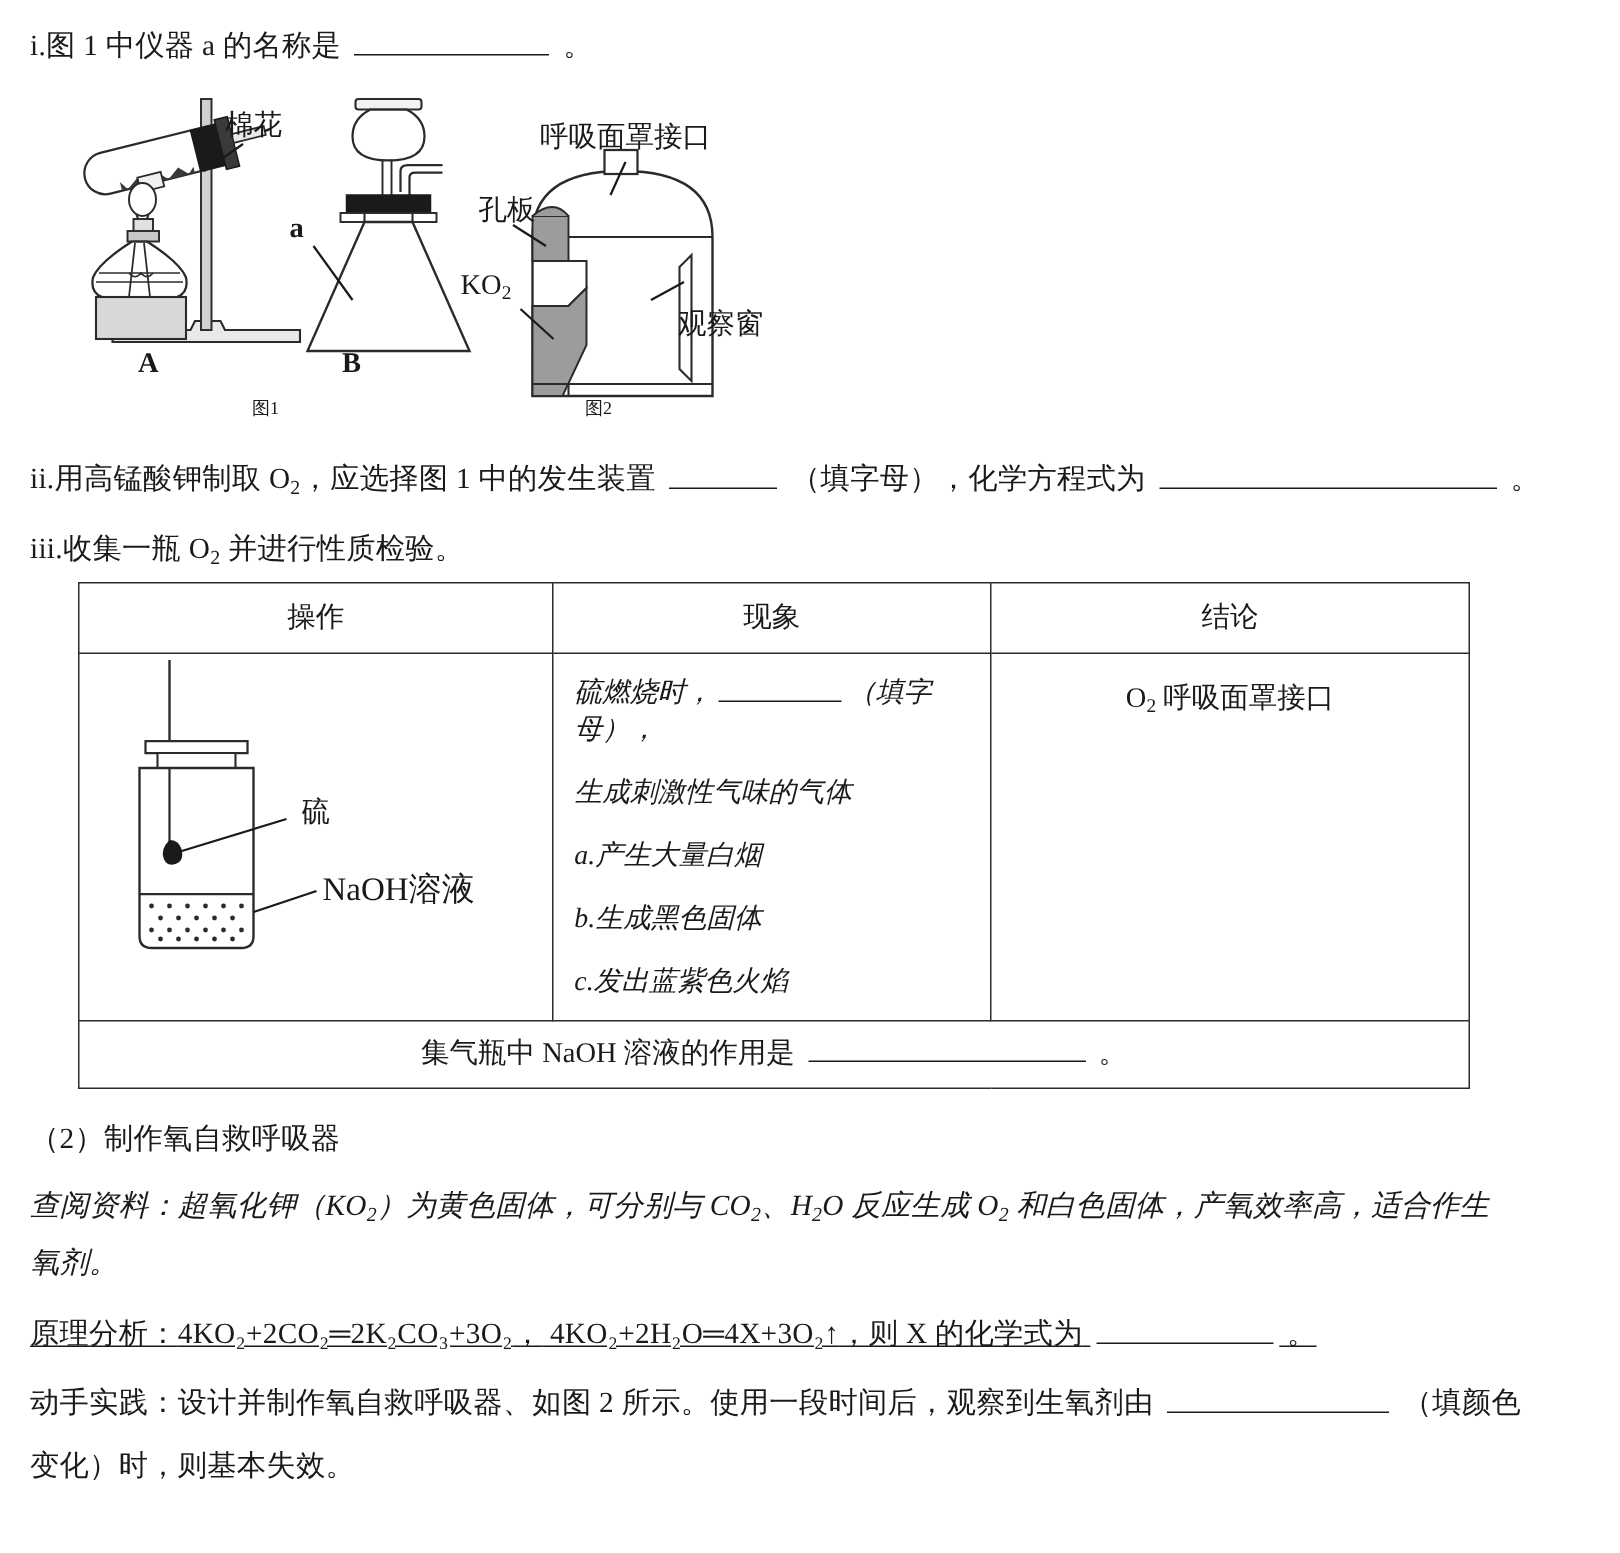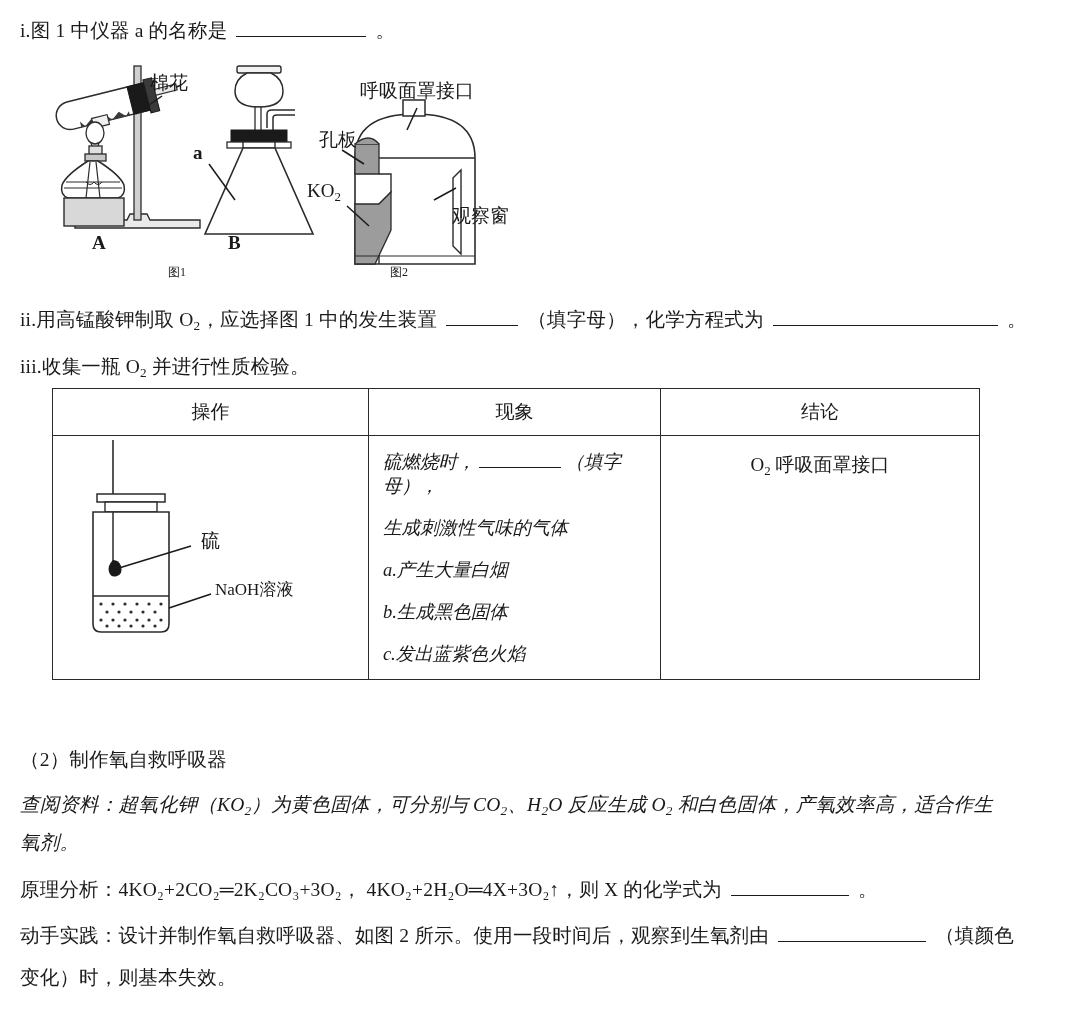--- a/index.html
+++ b/index.html
@@ -35,21 +35,21 @@
   }
   sub { font-size: 0.68em; vertical-align: -0.28em; }
 
   
   .row-i   { position: absolute; left: 20px;  top: 16px;  }
   .row-ii  { position: absolute; left: 20px;  top: 305px; width: 1050px; white-space: nowrap;}
   .row-iii { position: absolute; left: 20px;  top: 352px; }
   .row-p2  { position: absolute; left: 20px;  top: 745px; }
   .row-ref1{ position: absolute; left: 20px;  top: 790px; width: 1052px; font-style: italic; white-space: nowrap;}
   .row-ref2{ position: absolute; left: 20px;  top: 828px; font-style: italic;}
-  .row-pri { position: absolute; left: 20px;  top: 875px; width: 1050px; white-space: nowrap;}
+  .row-pri { position: absolute; left: 20px;  top: 875px; width: 1050px; white-space: nowrap; text-decoration: underline;}
   .row-prac{ position: absolute; left: 20px;  top: 921px; width: 1060px; white-space: nowrap;}
   .row-prac2{position: absolute; left: 20px;  top: 963px; }
 
   .eqn { font-family: "Liberation Serif", serif; }
 
   
   .figures {
     position: absolute;
     left: 0; top: 52px;
     width: 928px; height: 240px;
@@ -290,39 +290,46 @@
                 <circle cx="70" cy="190" r="1.6"></circle>
             <circle cx="82" cy="190" r="1.6"></circle>
                 <circle cx="94" cy="190" r="1.6"></circle>
           </g>
 
           <line x1="58" y1="132" x2="130" y2="110" stroke="#1a1a1a" stroke-width="1.5"></line>
 
           <line x1="108" y1="172" x2="150" y2="158" stroke="#1a1a1a" stroke-width="1.5"></line>
         </svg>
         <div style="position:absolute;left:148px;top:92px;font-size:19px;">硫</div>
-        <div style="position:absolute;left:162px;top:142px;font-size:17px;">NaOH溶液</div>
+        <div style="position:absolute;left:162px;top:142px;font-size:22px;">NaOH溶液</div>
       </td>
       <td>
         <div class="cell-pad">
           <div class="phen-line">
             <span>硫燃烧时，</span><span class="blank" style="width:82px"></span><span>（填字母），</span>
           </div>
           <div class="phen-line">生成刺激性气味的气体</div>
           <div class="phen-line">a.产生大量白烟</div>
           <div class="phen-line">b.生成黑色固体</div>
           <div class="phen-line">c.发出蓝紫色火焰</div>
         </div>
       </td>
       <td>
         <div class="concl">
           <span>O</span><sub>2</sub><span> 呼吸面罩接口</span>
         </div>
       </td>
     </tr>
+    <tr>
+      <td class="naoh-row" colspan="3">
+        <span>集气瓶中 NaOH 溶液的作用是</span>
+        <span class="blank" style="width:185px"></span>
+        <span>。</span>
+      </td>
+    </tr>
   </tbody>
     </table>
 
   <div class="line row-p2">（2）制作氧自救呼吸器</div>
 
   <div class="line row-ref1">
     <span>查阅资料：超氧化钾（KO</span><sub>2</sub><span>）为黄色固体，可分别与 CO</span><sub>2</sub><span>、H</span><sub>2</sub><span>O 反应生成 O</span><sub>2</sub><span> 和白色固体，产氧效率高，适合作生</span>
   </div>
   <div class="line row-ref2">氧剂。</div>
 

